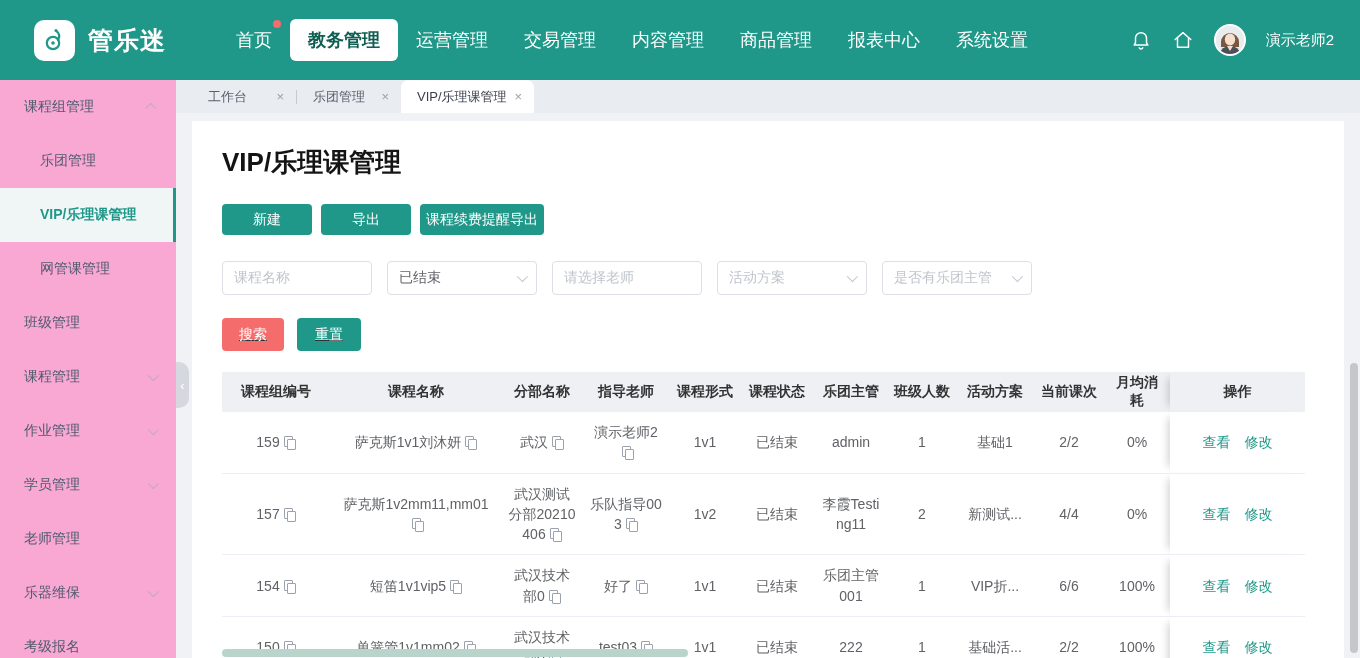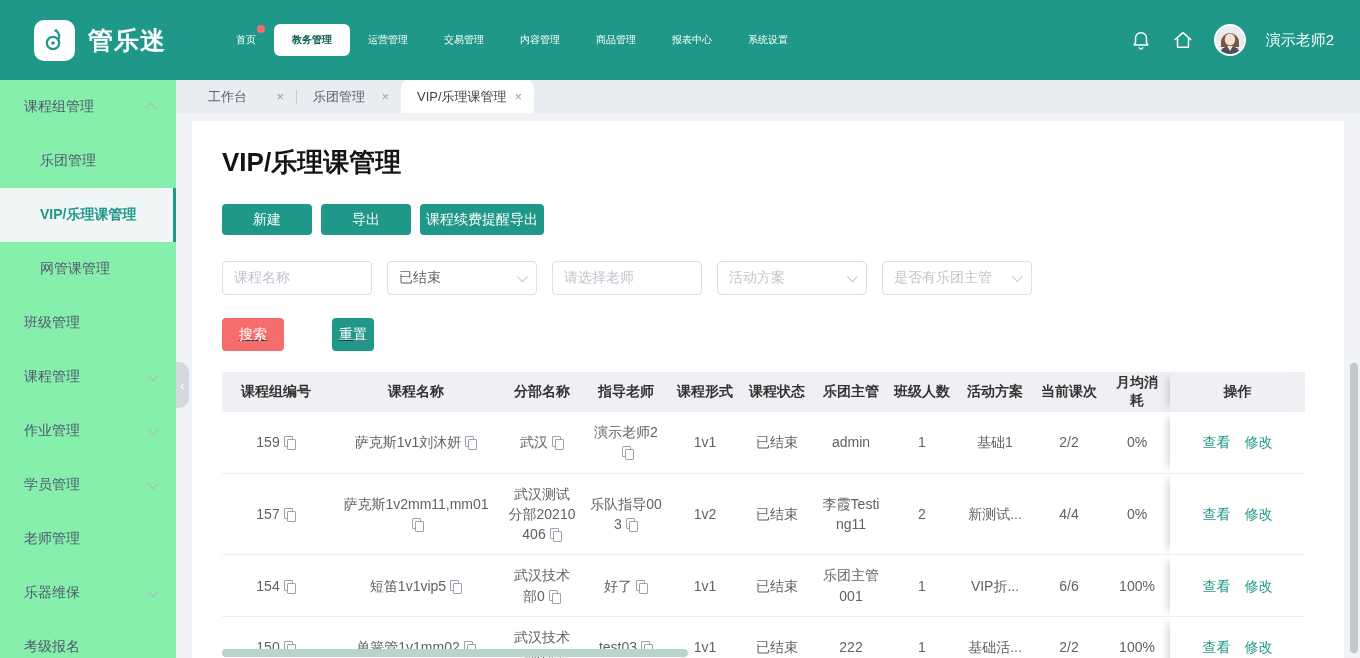--- a/index.html
+++ b/index.html
@@ -8,30 +8,30 @@
     width:1360px; height:658px; overflow:hidden; position:relative;
     font-family:"Liberation Sans","DejaVu Sans",sans-serif;
     background:#f0f2f5; color:#333;
   }
   
   .topbar { height:80px; background:#1f9889; display:flex; align-items:center; padding:0 26px 0 34px; }
   .brand { display:flex; align-items:center; gap:13px; width:184px; flex:none; }
   .brand-logo { width:41px; height:41px; background:#fff; border-radius:10px; display:flex; align-items:center; justify-content:center; }
   .brand-name { color:#fff; font-size:25px; font-weight:700; letter-spacing:1px; }
   .topnav { display:flex; align-items:center; }
-  .nav-item { color:#fff; font-size:10px; padding:9px 18px; position:relative; cursor:pointer; white-space:nowrap; }
+  .nav-item { color:#fff; font-size:18px; padding:9px 18px; position:relative; cursor:pointer; white-space:nowrap; }
   .nav-item.active { background:#fff; color:#0f5e52; border-radius:6px; font-weight:700; }
   .nav-badge { position:absolute; top:1px; right:9px; width:8px; height:8px; background:#f56c6c; border-radius:50%; }
   .topbar-right { margin-left:auto; display:flex; align-items:center; gap:20px; color:#fff; }
   .icon-btn { display:flex; align-items:center; cursor:pointer; }
   .avatar { width:32px; height:32px; border-radius:50%; border:2px solid #fff; overflow:hidden; background:#e8ebee; }
   .user-name { font-size:15px; cursor:pointer; }
   
   .body-row { display:flex; height:578px; }
-  .sidebar { width:176px; background:#86efac; flex:none; position:relative; z-index:2; overflow:hidden; }
+  .sidebar { width:176px; background:#f9a8d4; flex:none; position:relative; z-index:2; overflow:hidden; }
   .side-item { height:54px; display:flex; align-items:center; justify-content:space-between; padding:0 20px 0 24px; font-size:14px; color:#515a6e; cursor:pointer; }
   .side-item.child { padding-left:40px; }
   .side-item.active { background:#f0f6f5; color:#1f9889; font-weight:700; border-right:3px solid #1f9889; }
   .chev { width:8px; height:8px; border-right:1.5px solid #aeb3bb; border-bottom:1.5px solid #aeb3bb; flex:none; }
   .chev.down { transform:rotate(45deg) translateY(-2px); }
   .chev.up { transform:rotate(-135deg) translateY(-2px); }
   .collapse-handle { position:absolute; left:176px; top:362px; width:13px; height:46px; background:#d5d9df; border-radius:0 10px 10px 0; color:#fff; display:flex; align-items:center; justify-content:center; font-size:13px; z-index:6; cursor:pointer; }
   .main { flex:1; display:flex; flex-direction:column; min-width:0; }
   
   .tabbar { height:33px; background:#e9edf2; display:flex; align-items:stretch; padding-left:16px; flex:none; }
@@ -41,21 +41,21 @@
   .tab-divider { width:1px; height:14px; background:#c6cad1; align-self:center; }
   
   .content { flex:1; padding:8px 16px 0; background:#f0f2f5; min-height:0; }
   .card { background:#fff; height:100%; padding:24px 30px 0; overflow:hidden; }
   .page-title { margin:0 0 24px; font-size:26px; font-weight:700; color:#141414; }
   .actions { display:flex; gap:9px; margin-bottom:26px; }
   .btn { border:none; color:#fff; background:#1f9889; height:31px; border-radius:4px; font-size:14px; cursor:pointer; font-family:inherit; padding:0 14px; }
   .btn.wide { width:90px; padding:0; }
   .btn.tight { padding:0 6px; }
   .btn.search { background:#f56c6c; width:62px; height:33px; padding:0; }
-  .btn.reset { width:42px; height:33px; padding:4px;margin-left:35px; }
+  .btn.reset { width:64px; height:33px; padding:4px; }
   .filters { display:flex; gap:15px; margin-bottom:23px; }
   .filter { width:150px; height:34px; border:1px solid #dcdfe6; border-radius:4px; background:#fff; display:flex; align-items:center; justify-content:space-between; padding:0 11px; font-size:14px; cursor:text; }
   .filter .ph { color:#c0c4cc; }
   .filter .val { color:#606266; }
   .filter .chev { border-color:#c0c4cc; }
   .btn-row { display:flex; gap:13px; margin-bottom:21px;text-decoration:underline; }
   
   table { border-collapse:collapse; table-layout:fixed; width:1083px; font-size:14px; color:#606266; }
   th { background:#eef0f3; color:#333; font-weight:700; height:40px; padding:0 6px; font-size:14px; }
   td { border-bottom:1px solid #ebeef5; text-align:center; padding:10px 6px; word-break:break-all; line-height:1.45; background:#fff; vertical-align:middle; }

